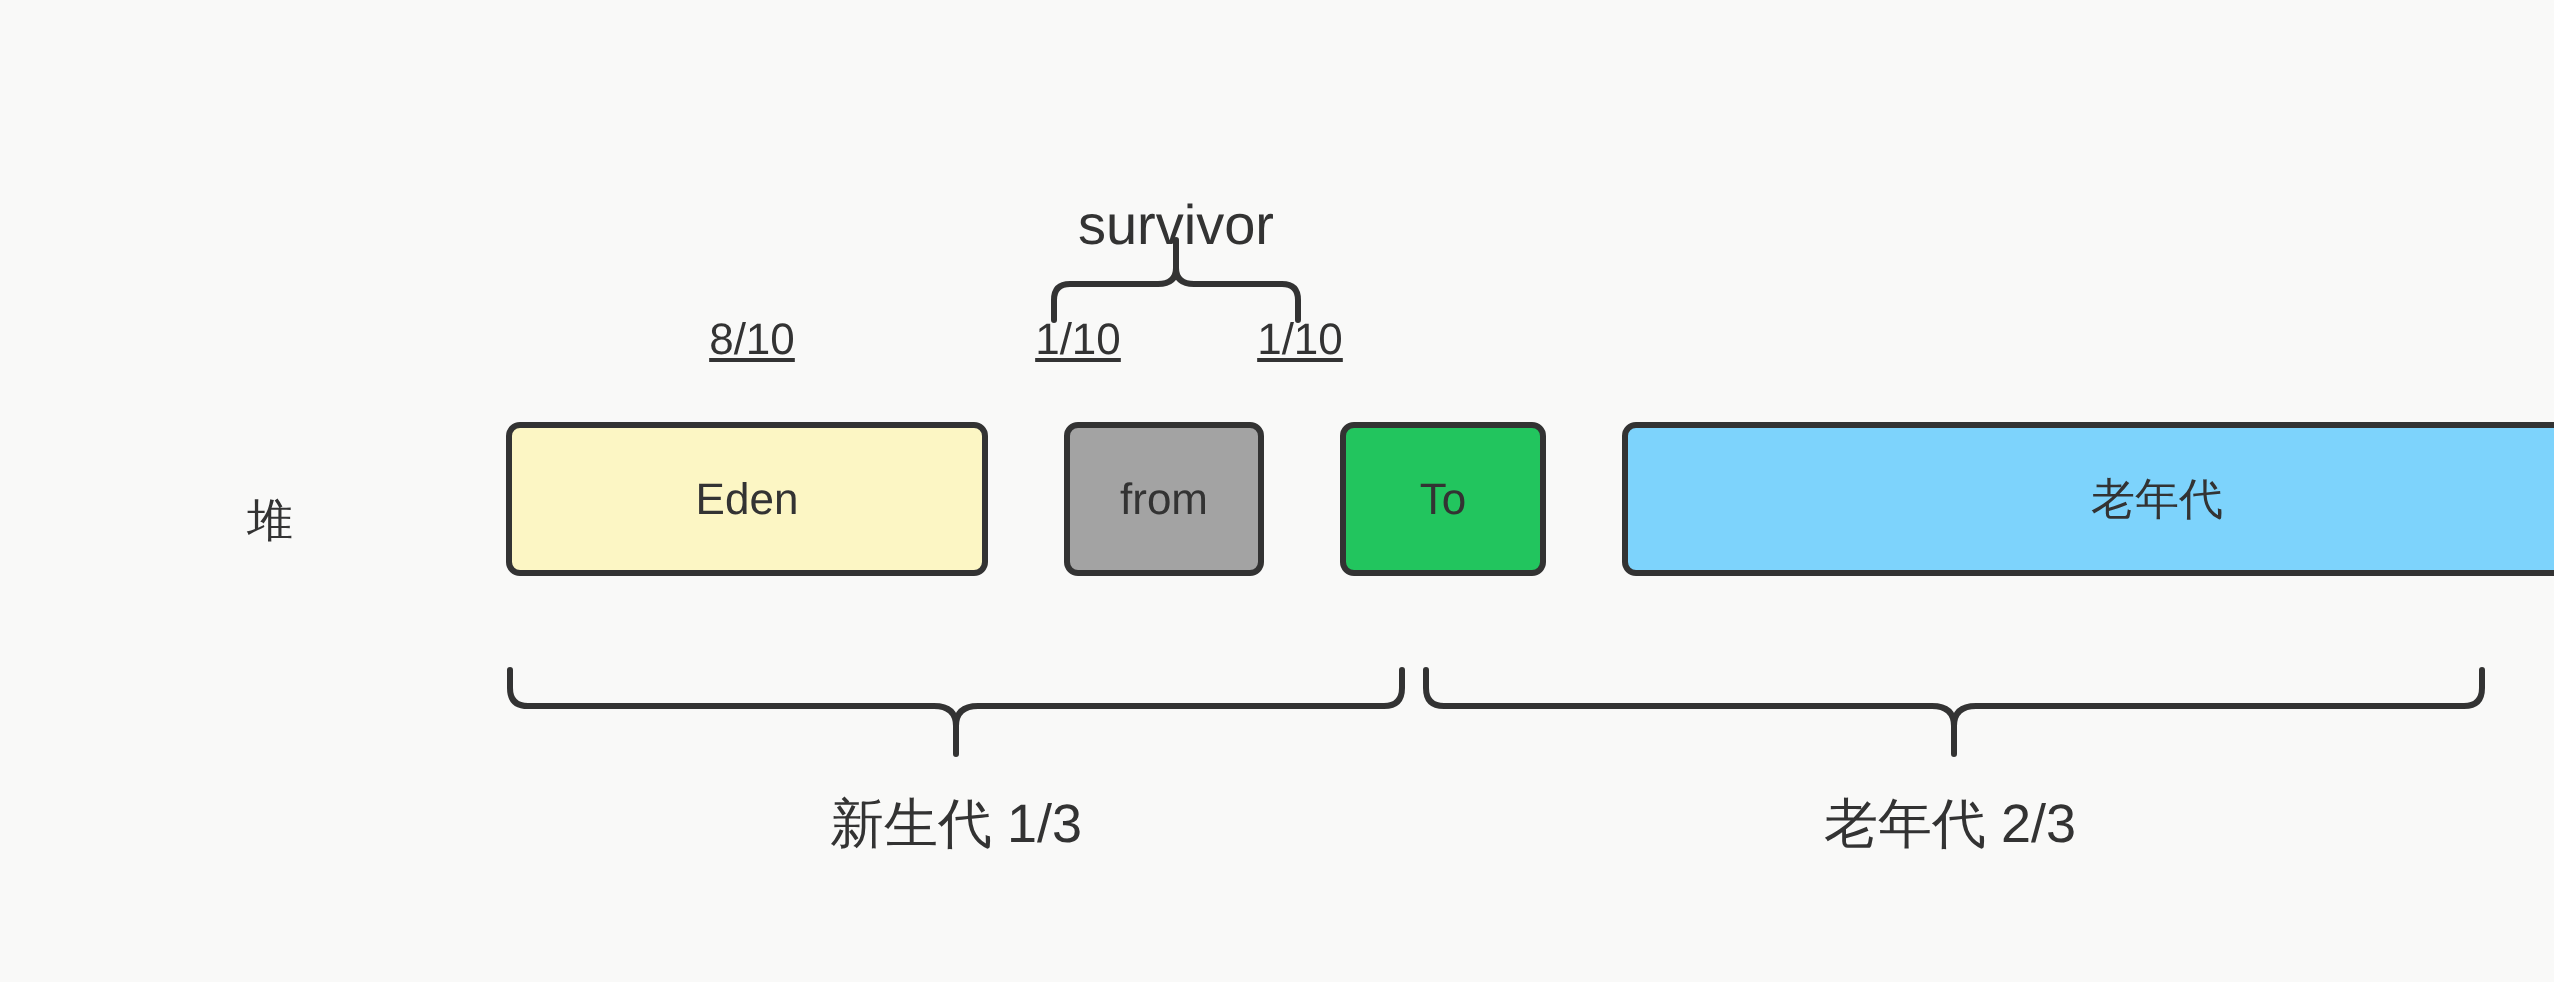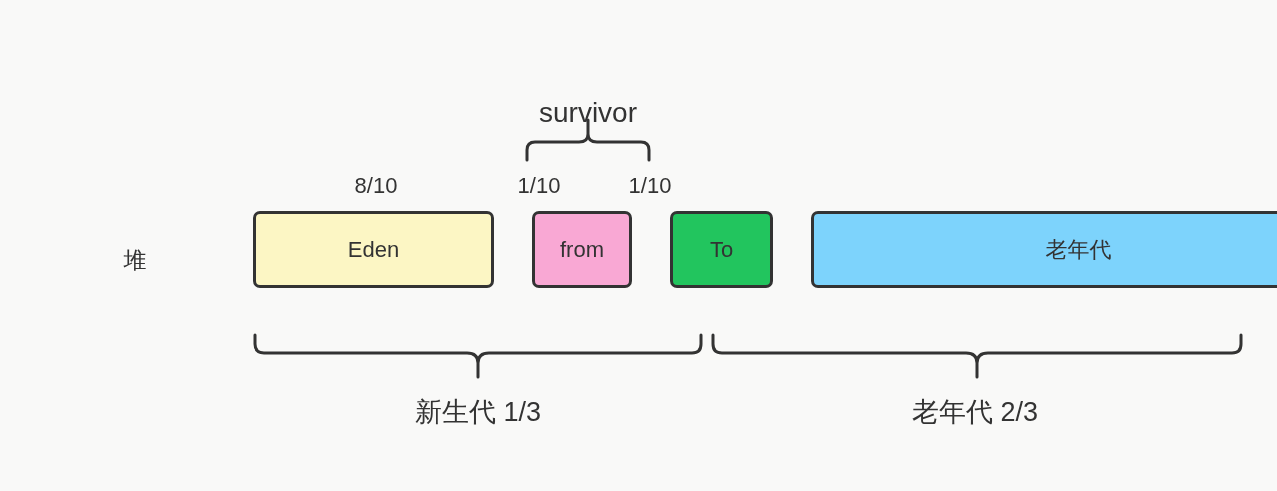--- a/index.html
+++ b/index.html
@@ -48,32 +48,33 @@
     border-radius: 7px;
     display: flex;
     align-items: center;
     justify-content: center;
     font-size: 22px;
     color: #333333;
     margin-right: 3px;
   }
   .region:last-child { margin-right: 0; }
   .region.eden  { width: 241px; background: #fcf6c4; }
-  .region.from  { width: 100px; background: #f9a8d4; }
+  .region.from  { width: 100px; background: #a3a3a3; }
   .region.to    { width: 103px; background: #22c55e; }
   .region.old   { width: 535px; background: #7dd3fc; }
 
   
   .frac {
     position: absolute;
-    top: 172px;
+    top: 156px;
     font-size: 22px;
     color: #333333;
     text-align: center;
     line-height: 28px;
+    text-decoration: underline;
   }
   .frac.f-eden { left: 316px; width: 120px; }
   .frac.f-from { left: 487px; width: 104px; }
   .frac.f-to   { left: 598px; width: 104px; }
 
   
   .survivor-label {
     position: absolute;
     top: 98px;
     left: 488px;

